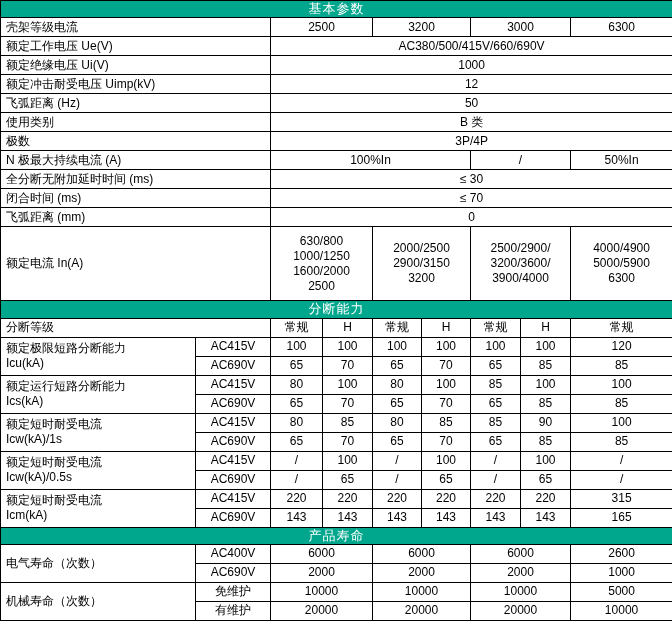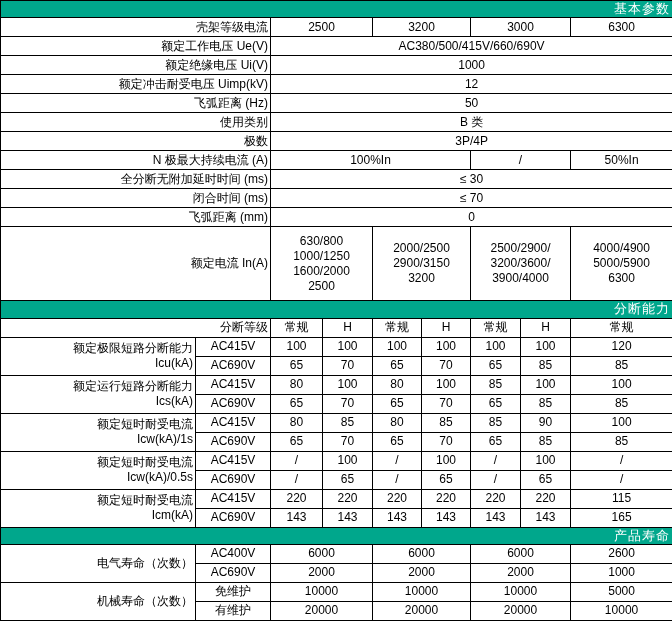--- a/index.html
+++ b/index.html
@@ -17,28 +17,28 @@
   td {
     border: 1px solid #000000;
     height: 18px;
     padding: 0 2px;
     vertical-align: middle;
     overflow: hidden;
     background: #ffffff;
     line-height: 1.25;
   }
   td.label {
-    text-align: right;
+    text-align: left;
     padding-left: 5px;
   }
   td.val { text-align: center; }
   tr.sec td {
     background: #00a78c;
     color: #ffffff;
-    text-align: right;
+    text-align: center;
     height: 15px;
     font-size: 13px;
     letter-spacing: 1px;
     font-weight: normal;
   }
   tr.tall td { height: 73px; }
   .multiline { white-space: pre-line; }
 </style>
 </head>
 <body>
@@ -241,21 +241,21 @@
   <tr>
     <td rowspan="2" class="label multiline">额定短时耐受电流
 Icm(kA)</td>
     <td class="val">AC415V</td>
     <td class="val">220</td>
     <td class="val">220</td>
     <td class="val">220</td>
     <td class="val">220</td>
     <td class="val">220</td>
     <td class="val">220</td>
-    <td class="val">115</td>
+    <td class="val">315</td>
   </tr>
   <tr>
     <td class="val">AC690V</td>
     <td class="val">143</td>
     <td class="val">143</td>
     <td class="val">143</td>
     <td class="val">143</td>
     <td class="val">143</td>
     <td class="val">143</td>
     <td class="val">165</td>

